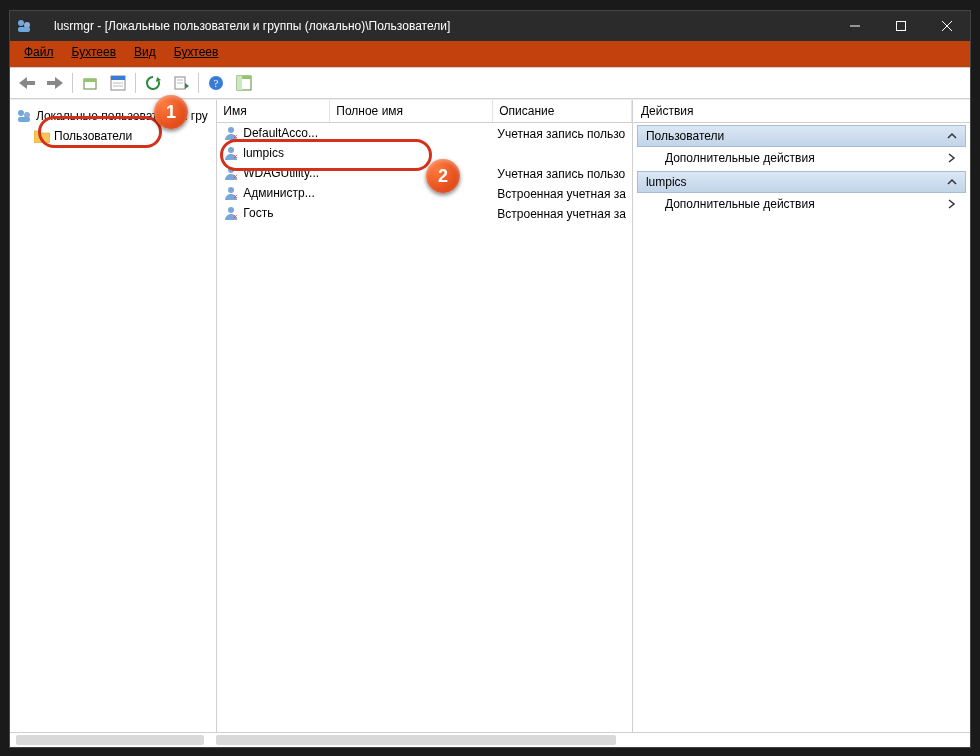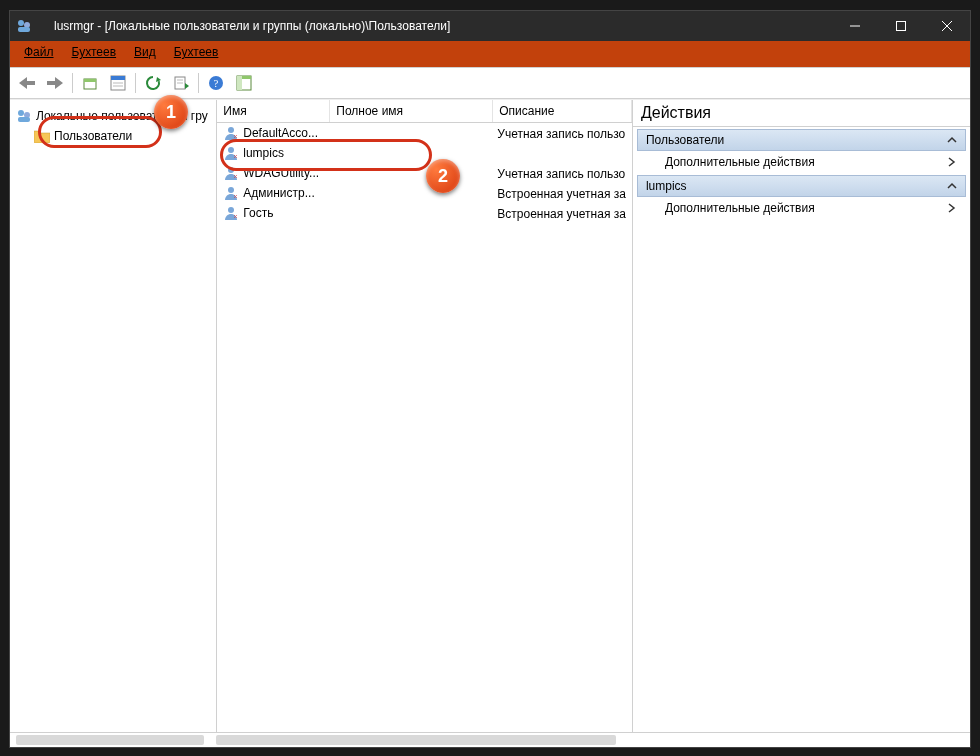--- a/index.html
+++ b/index.html
@@ -22,21 +22,21 @@
   .tree .node .nicon{width:16px;height:16px;margin-right:4px;display:inline-flex;align-items:center;justify-content:center;}
   .tree .indent{margin-left:18px;}
   .list{flex:1;border-right:1px solid #d0d0d0;display:flex;flex-direction:column;min-height:0;}
   .listhdr{display:flex;border-bottom:1px solid #d0d0d0;}
   .listhdr .col{padding:4px 6px;border-right:1px solid #e4e4e4;background:#fff;font-size:12px;white-space:nowrap;overflow:hidden;}
   .listbody{flex:1;overflow:hidden;}
   .row{display:flex;align-items:flex-end;height:20px;}
   .row .cell{padding:2px 6px;white-space:nowrap;overflow:hidden;display:flex;align-items:center;}
   .row .cell .uicon{width:16px;height:16px;margin-right:4px;flex-shrink:0;}
   .actions{width:340px;display:flex;flex-direction:column;}
-  .acthdr{padding:4px 8px;border-bottom:1px solid #d0d0d0;font-size:16px;}
+  .acthdr{padding:4px 8px;border-bottom:1px solid #d0d0d0;font-size:12px;}
   .actgrp{background:linear-gradient(#dbe7f4,#c2d4e9);border:1px solid #a8bcd6;margin:2px 4px 0 4px;padding:3px 8px;display:flex;align-items:center;justify-content:space-between;font-size:12px;}
   .actitem{padding:4px 10px 4px 28px;margin:0 4px;display:flex;align-items:center;justify-content:space-between;font-size:12px;cursor:default;}
   .statusbar{height:14px;border-top:1px solid #d0d0d0;display:flex;}
   .statusbar .scroll{height:10px;margin:2px 6px;background:#d9d9d9;border-radius:2px;}
   .callout{position:absolute;border:3px solid #d33119;border-radius:16px;pointer-events:none;}
   .badge{position:absolute;width:34px;height:34px;border-radius:50%;background:radial-gradient(circle at 30% 30%,#ff7a3d,#e24a1a 70%);box-shadow:0 2px 4px rgba(0,0,0,.5),inset 0 2px 4px rgba(255,255,255,.4);display:flex;align-items:center;justify-content:center;color:#fff;font-weight:bold;font-size:18px;pointer-events:none;}
   
   svg{display:block;}
   .arrow{fill:#888;}
   .chev{stroke:#333;stroke-width:1.5;fill:none;}

